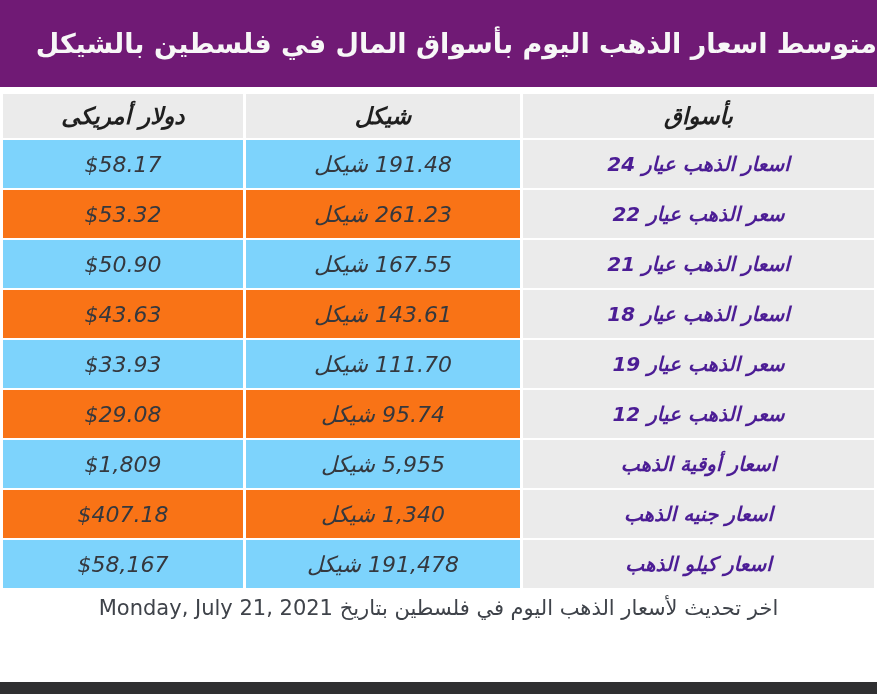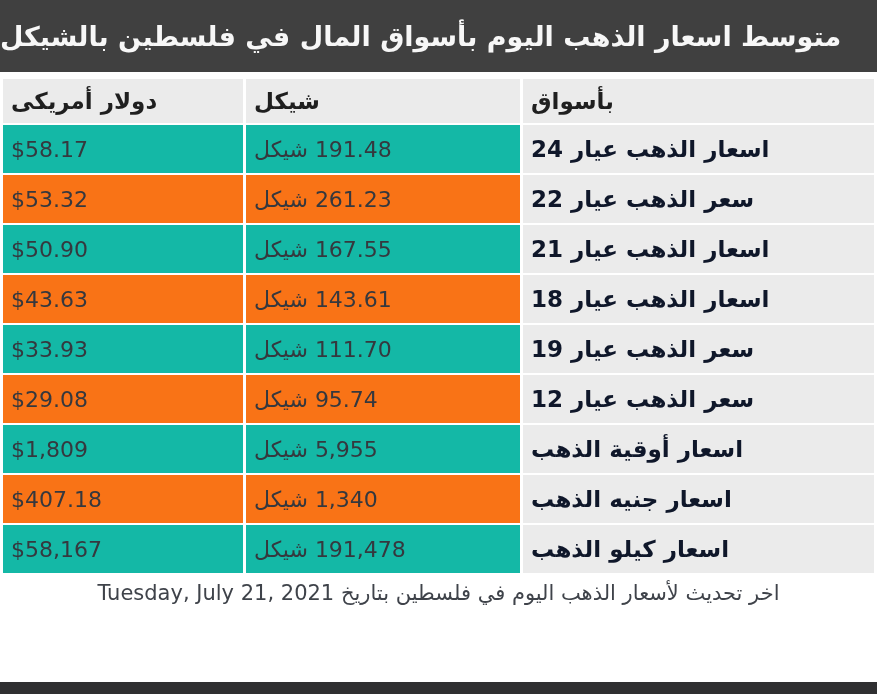--- a/index.html
+++ b/index.html
@@ -4,25 +4,25 @@
 <style>
   html, body { margin: 0; padding: 0; }
   body {
     width: 877px; height: 694px;
     background: #ffffff;
     font-family: "DejaVu Sans", sans-serif;
     position: relative;
     overflow: hidden;
   }
   .title-bar {
-    background: #404040;
-    height: 72px;
+    background: #701a75;
+    height: 87px;
     display: flex;
     align-items: center;
-    justify-content: flex-start;
+    justify-content: flex-end;
     margin-bottom: 5px;
   }
   .title-bar h1 {
     margin: 0;
     color: #f7f7f7;
     font-size: 27px;
     font-weight: bold;
     letter-spacing: 0;
   }
   table.prices {
@@ -30,42 +30,43 @@
     border-collapse: collapse;
     table-layout: fixed;
   }
   col.c-unit   { width: 40.5%; }
   col.c-shekel { width: 31.7%; }
   col.c-dollar { width: 27.8%; }
   table.prices th, table.prices td {
     border: 2px solid #ffffff;
     border-left-width: 3px;
     border-right-width: 3px;
-    text-align: left;
+    text-align: center;
     vertical-align: middle;
     padding: 0 8px;
     overflow: hidden;
     white-space: nowrap;
+    font-style: italic;
   }
   table.prices th {
     background: #ebebeb;
     height: 44px;
     font-size: 23px;
     font-weight: bold;
     color: #1f1f1f;
   }
   table.prices td { height: 48px; }
   td.unit-cell {
     background: #ebebeb;
-    font-size: 23px;
+    font-size: 20px;
     font-weight: bold;
-    color: #0f172a;
+    color: #4c1d95;
   }
   td.value-cell {
-    background: #14b8a6;
+    background: #7dd3fc;
     font-size: 22px;
     font-weight: normal;
     color: #35383e;
   }
   tr.alt td.value-cell { background: #f97316; }
   .update-note {
     margin-top: 2px;
     text-align: center;
     font-size: 21px;
     color: #3f434a;
@@ -143,16 +144,16 @@
     </tr>
     <tr>
       <td class="unit-cell">اسعار كيلو الذهب</td>
       <td class="value-cell">191,478 شيكل</td>
       <td class="value-cell">$58,167</td>
     </tr>
   </tbody>
 </table>
 
 <footer class="update-note">
-  <p dir="rtl"><span>اخر تحديث لأسعار الذهب اليوم في فلسطين بتاريخ</span> <span dir="ltr">Tuesday, July 21, 2021</span></p>
+  <p dir="rtl"><span>اخر تحديث لأسعار الذهب اليوم في فلسطين بتاريخ</span> <span dir="ltr">Monday, July 21, 2021</span></p>
 </footer>
 
 <div class="bottom-bar"></div>
 
 </body></html>

